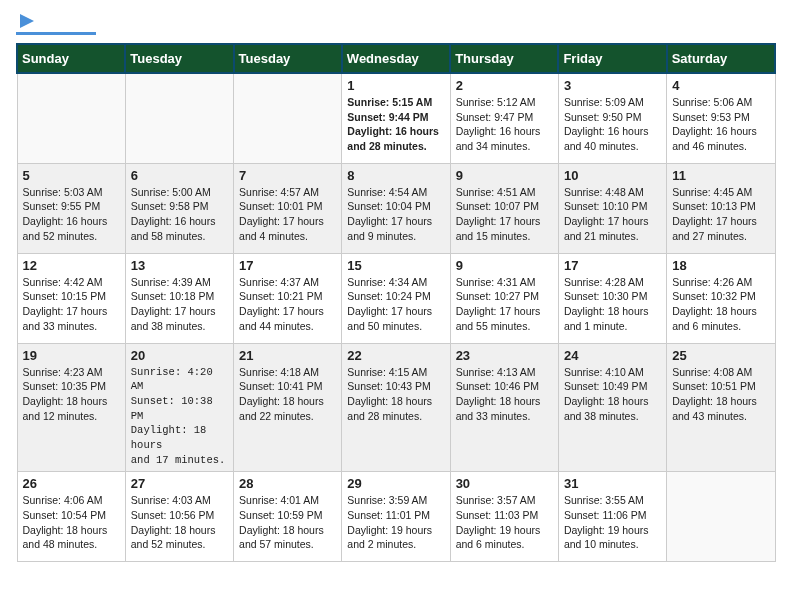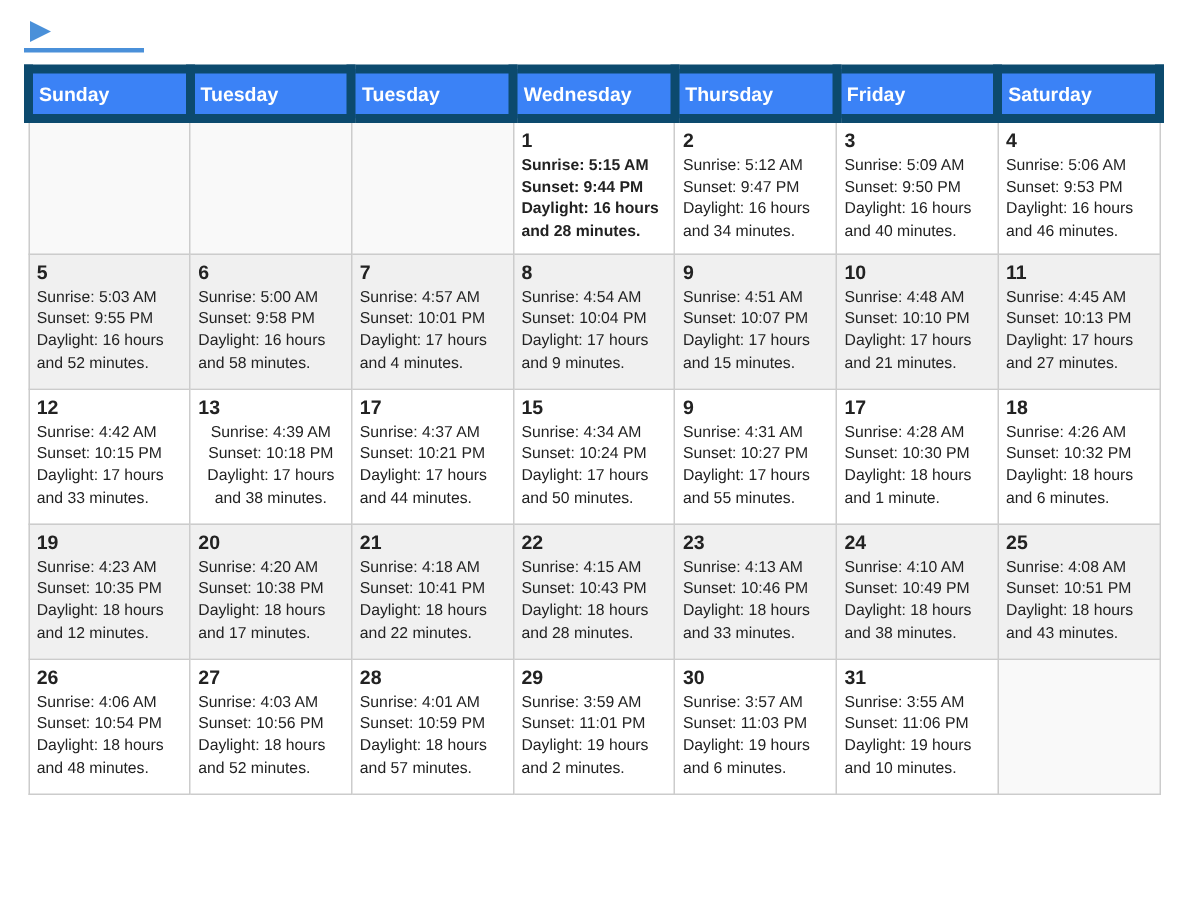--- a/index.html
+++ b/index.html
@@ -41,26 +41,26 @@
     .location-title {
       font-size: 15px;
       color: #555;
     }
     table {
       width: 100%;
       border-collapse: collapse;
       table-layout: fixed;
     }
     th {
-      background-color: #3b82f6;
+      background-color: #14532d;
       color: #fff;
       font-size: 13px;
       padding: 6px 4px;
       text-align: left;
-      border: 6px solid #0c4a6e;
+      border: 2px solid #0c4a6e;
     }
     td {
       border: 1px solid #ccc;
       vertical-align: top;
       padding: 4px 5px;
       font-size: 10.5px;
       color: #222;
       height: 90px;
       background: #fff;
     }
@@ -202,21 +202,21 @@
       <tr>
         <td>
           <span class="day-num">12</span>
           <div class="day-info" style="white-space: pre-line;">Sunrise: 4:42 AM
 Sunset: 10:15 PM
 Daylight: 17 hours
 and 33 minutes.</div>
         </td>
         <td>
           <span class="day-num">13</span>
-          <div class="day-info" style="white-space: pre-line; text-align: center;">Sunrise: 4:39 AM
+          <div class="day-info" style="white-space: pre-line;">Sunrise: 4:39 AM
 Sunset: 10:18 PM
 Daylight: 17 hours
 and 38 minutes.</div>
         </td>
         <td>
           <span class="day-num">17</span>
           <div class="day-info" style="white-space: pre-line;">Sunrise: 4:37 AM
 Sunset: 10:21 PM
 Daylight: 17 hours
 and 44 minutes.</div>
@@ -253,21 +253,21 @@
       <tr>
         <td class="gray-row">
           <span class="day-num">19</span>
           <div class="day-info" style="white-space: pre-line;">Sunrise: 4:23 AM
 Sunset: 10:35 PM
 Daylight: 18 hours
 and 12 minutes.</div>
         </td>
         <td class="gray-row">
           <span class="day-num">20</span>
-          <div class="day-info" style="white-space: pre-line;">Sunrise: 4:20 AM
+          <div class="day-info" style="white-space: pre-line; font-family: Liberation Mono, monospace;">Sunrise: 4:20 AM
 Sunset: 10:38 PM
 Daylight: 18 hours
 and 17 minutes.</div>
         </td>
         <td class="gray-row">
           <span class="day-num">21</span>
           <div class="day-info" style="white-space: pre-line;">Sunrise: 4:18 AM
 Sunset: 10:41 PM
 Daylight: 18 hours
 and 22 minutes.</div>

